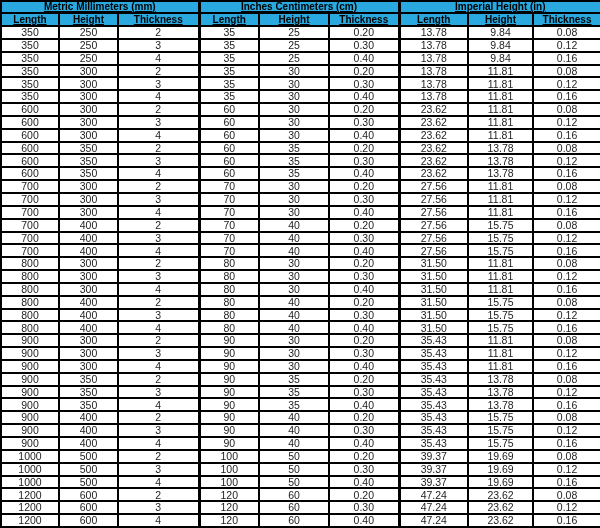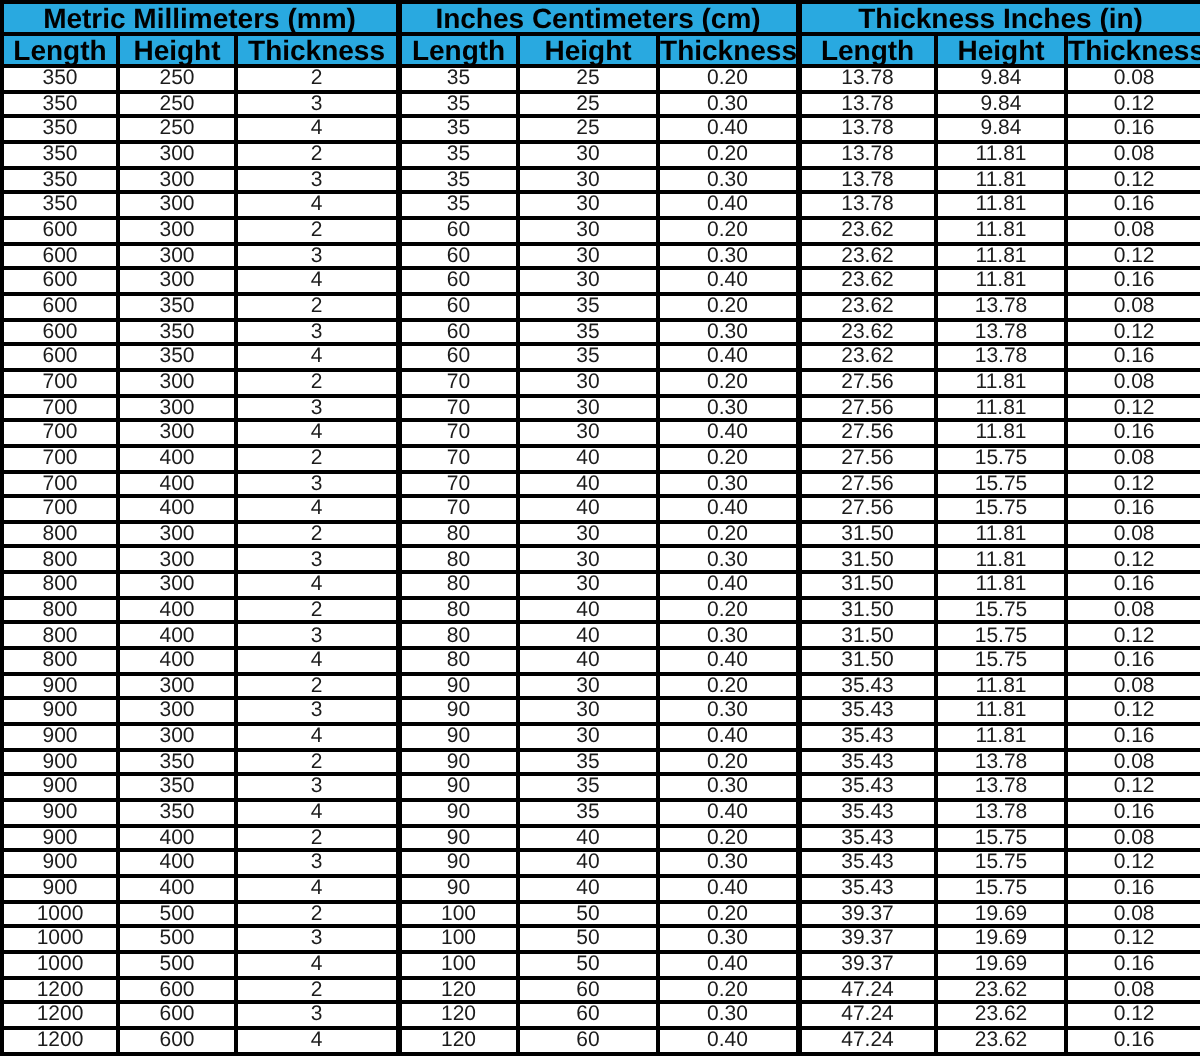--- a/index.html
+++ b/index.html
@@ -29,22 +29,23 @@
   table.conv td {
     font-size: 10.5px;
     line-height: 1;
     color: #1c1c1c;
     background: #ffffff;
   }
   table.conv thead th {
     background: var(--header-bg, #29a9e0);
     color: #000000;
     font-weight: bold;
-    font-size: 14px;
+    font-size: 10px;
     line-height: 1;
+    text-decoration: underline;
   }
   table.conv thead tr.group-row { height: 12px; }
   table.conv thead tr.colhead-row { height: 13px; }
   
   table.conv .group-start { border-left-width: 3px; }
 </style>
 </head>
 <body>
 
 <table class="conv">
@@ -56,21 +57,21 @@
       <col style="width:70px">
       <col style="width:70px">
     <col style="width:69px">
       <col style="width:65px">
       <col style="width:68px">
   </colgroup>
   <thead>
     <tr class="group-row">
         <th colspan="3">Metric Millimeters (mm)</th>
         <th colspan="3" class="group-start">Inches Centimeters (cm)</th>
-        <th colspan="3" class="group-start">Thickness Inches (in)</th>
+        <th colspan="3" class="group-start">Imperial Height (in)</th>
       </tr>
     <tr class="colhead-row">
         <th>Length</th>
         <th>Height</th>
         <th>Thickness</th>
         <th class="group-start">Length</th>
         <th>Height</th>
         <th>Thickness</th>
         <th class="group-start">Length</th>
         <th>Height</th>

